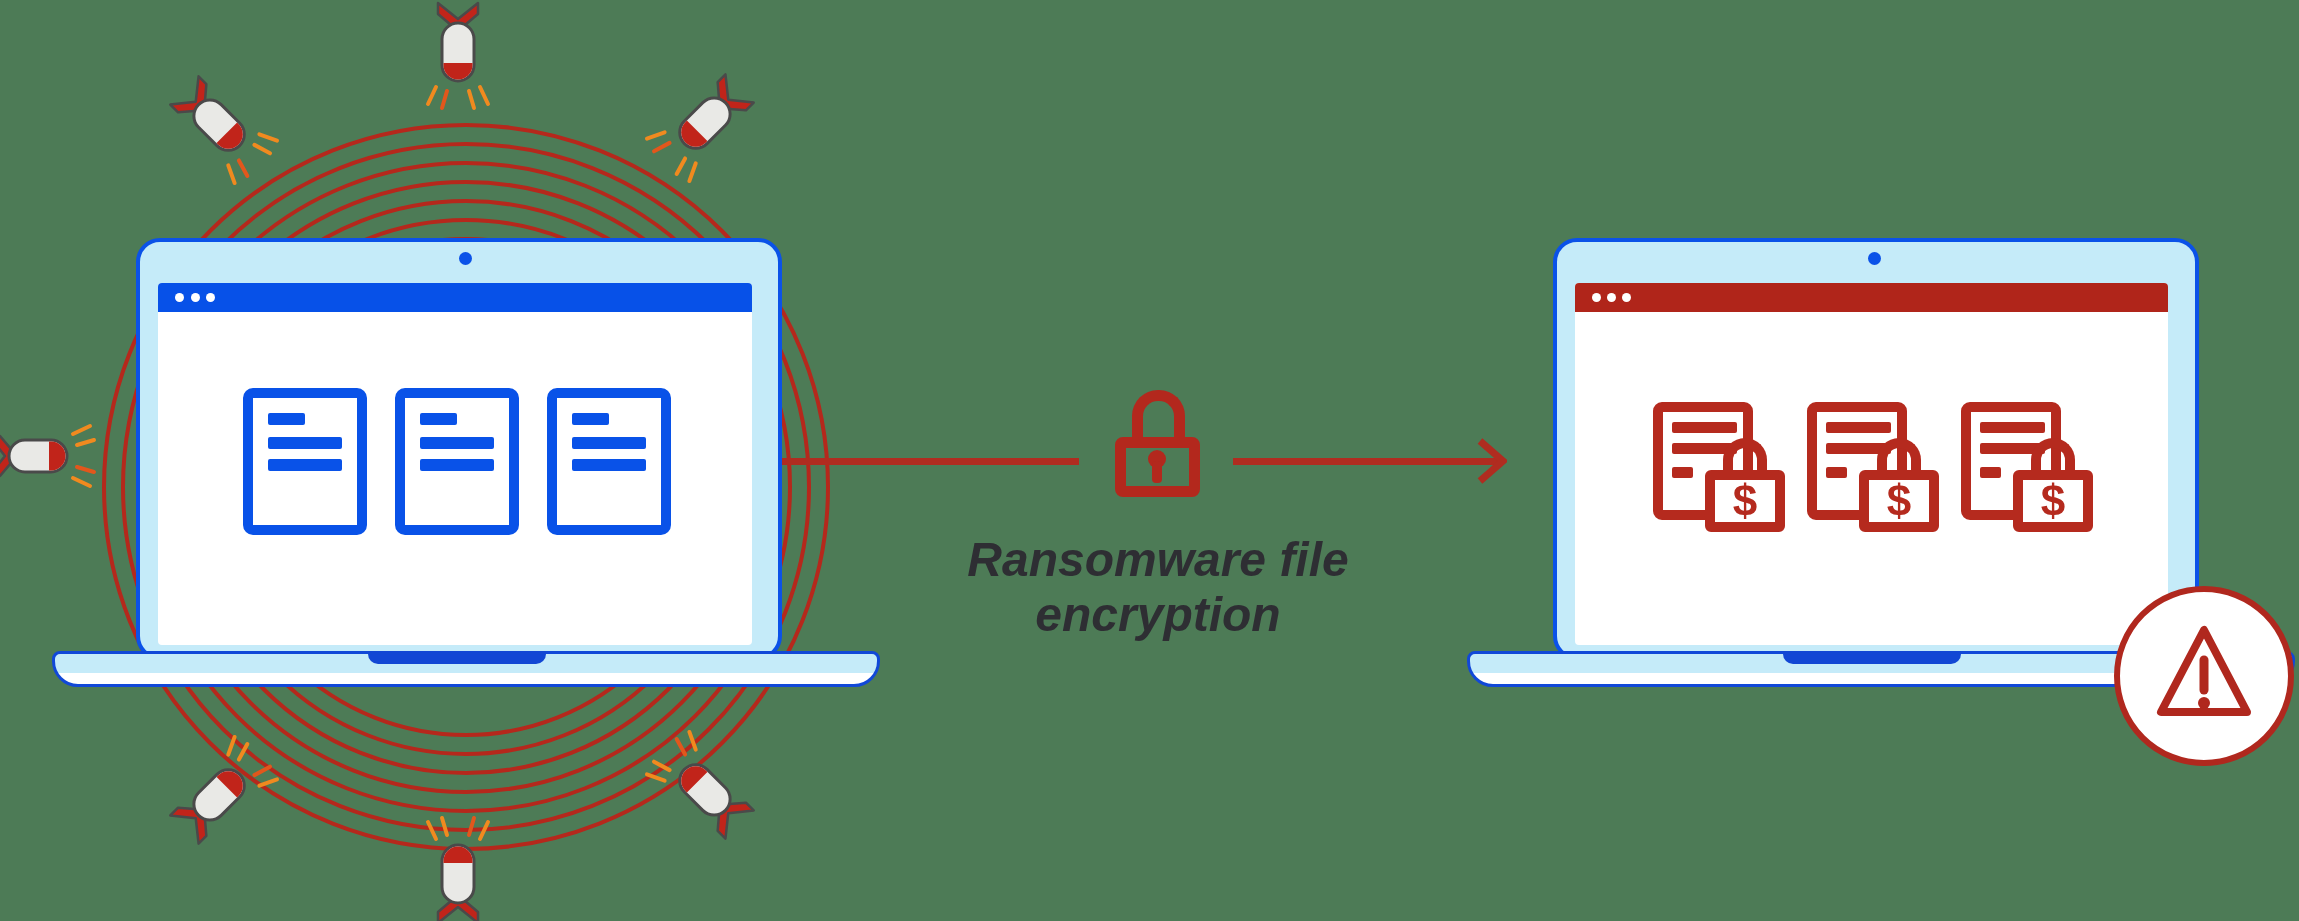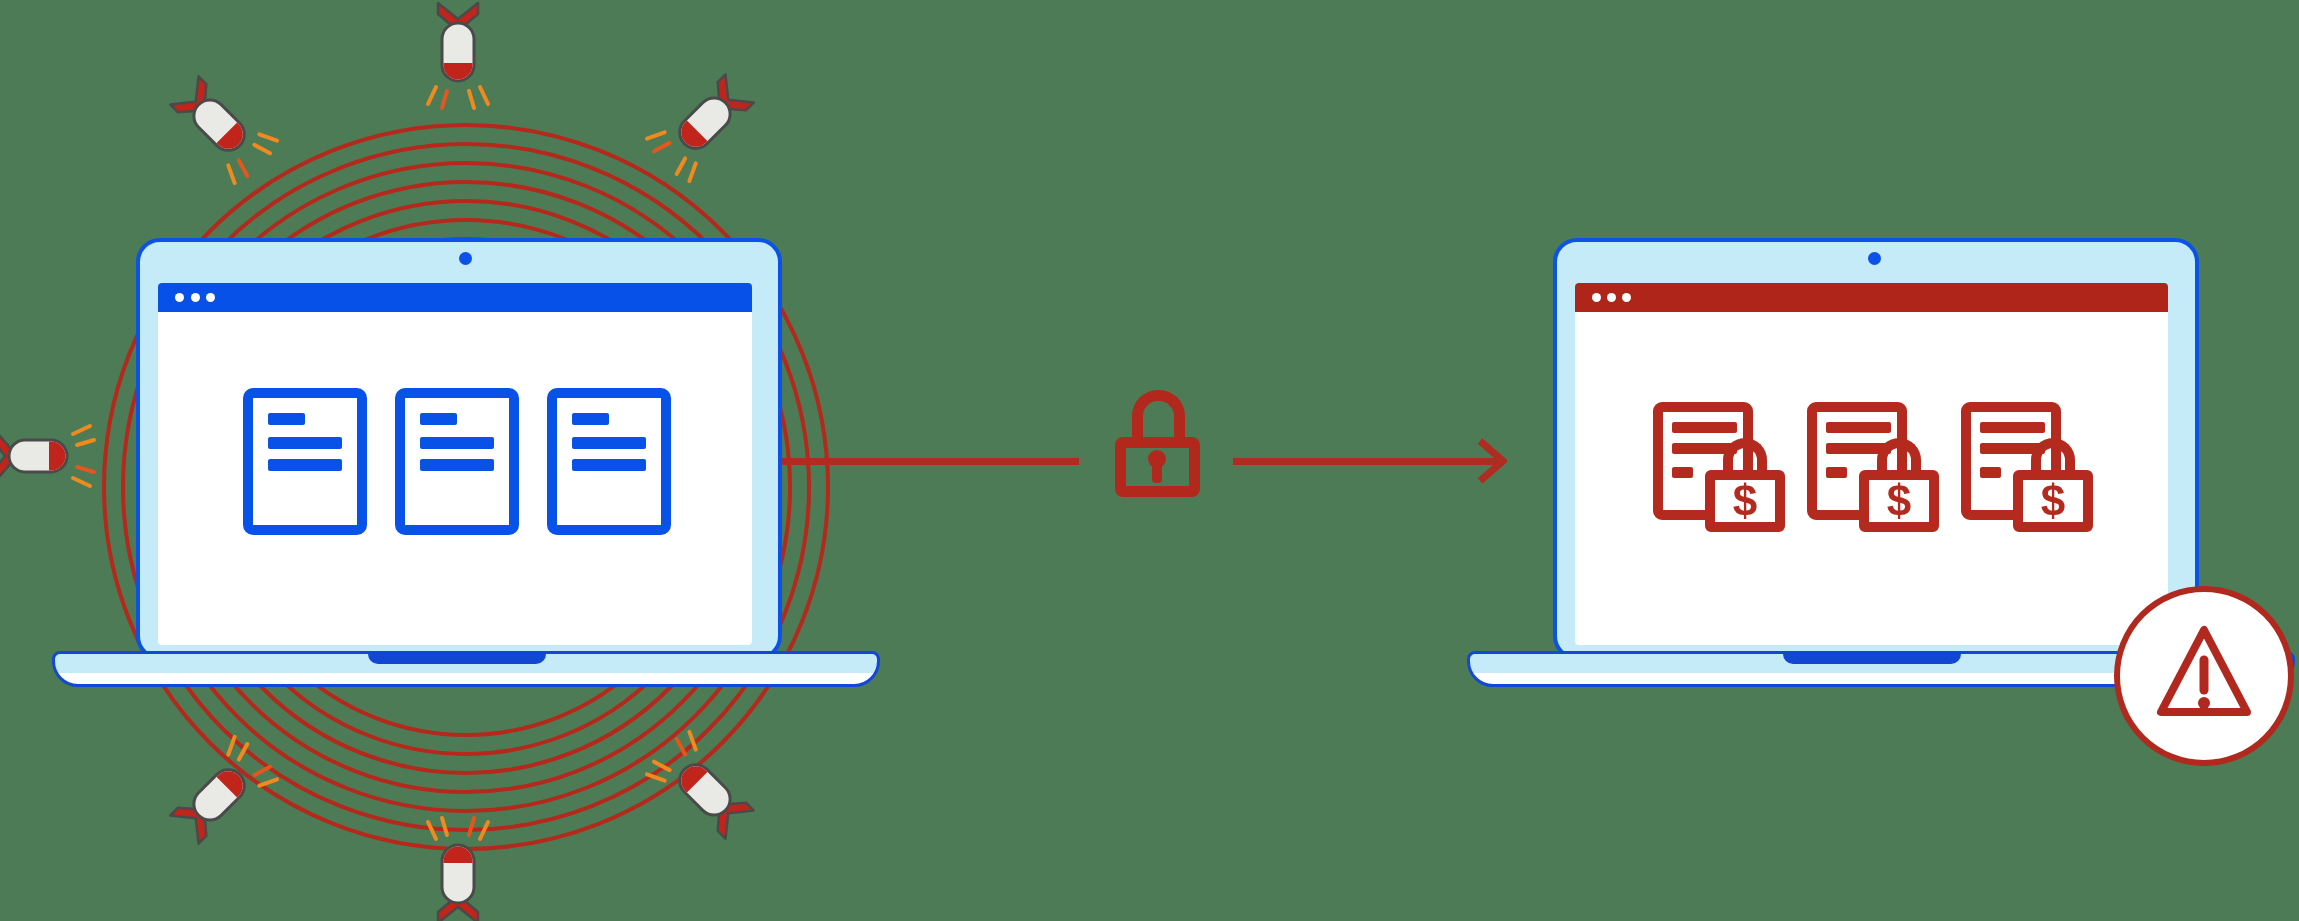--- a/index.html
+++ b/index.html
@@ -129,20 +129,21 @@
 
   <div class="hline z2" style="left:779px;top:458px;width:300px;"></div>
   <div class="shackle-lg z2"></div>
   <div class="lockbody-lg z3"></div>
   <div class="keyhole-c z4"></div>
   <div class="keyhole-s z4"></div>
   <div class="hline z2" style="left:1233px;top:458px;width:265px;"></div>
   <svg class="abs z2" style="left:1477px;top:438px;" width="30" height="46">
     <polyline points="3,3 26,23 3,43" fill="none" stroke="#b02c20" stroke-width="7"></polyline>
   </svg>
+  <div class="caption z2">Ransomware file encryption</div>
 
   <div>
     <div class="screen z3" style="left:1553px;top:238px;"></div>
     <div class="webcam z4" style="left:1868px;top:252px;"></div>
     <div class="browser z4" style="left:1575px;top:283px;width:593px;"></div>
     <div class="titlebar red z5" style="left:1575px;top:283px;width:593px;"></div>
     <div class="dot z6" style="left:1592px;top:293px;"></div>
     <div class="dot z6" style="left:1607px;top:293px;"></div>
     <div class="dot z6" style="left:1622px;top:293px;"></div>
 

